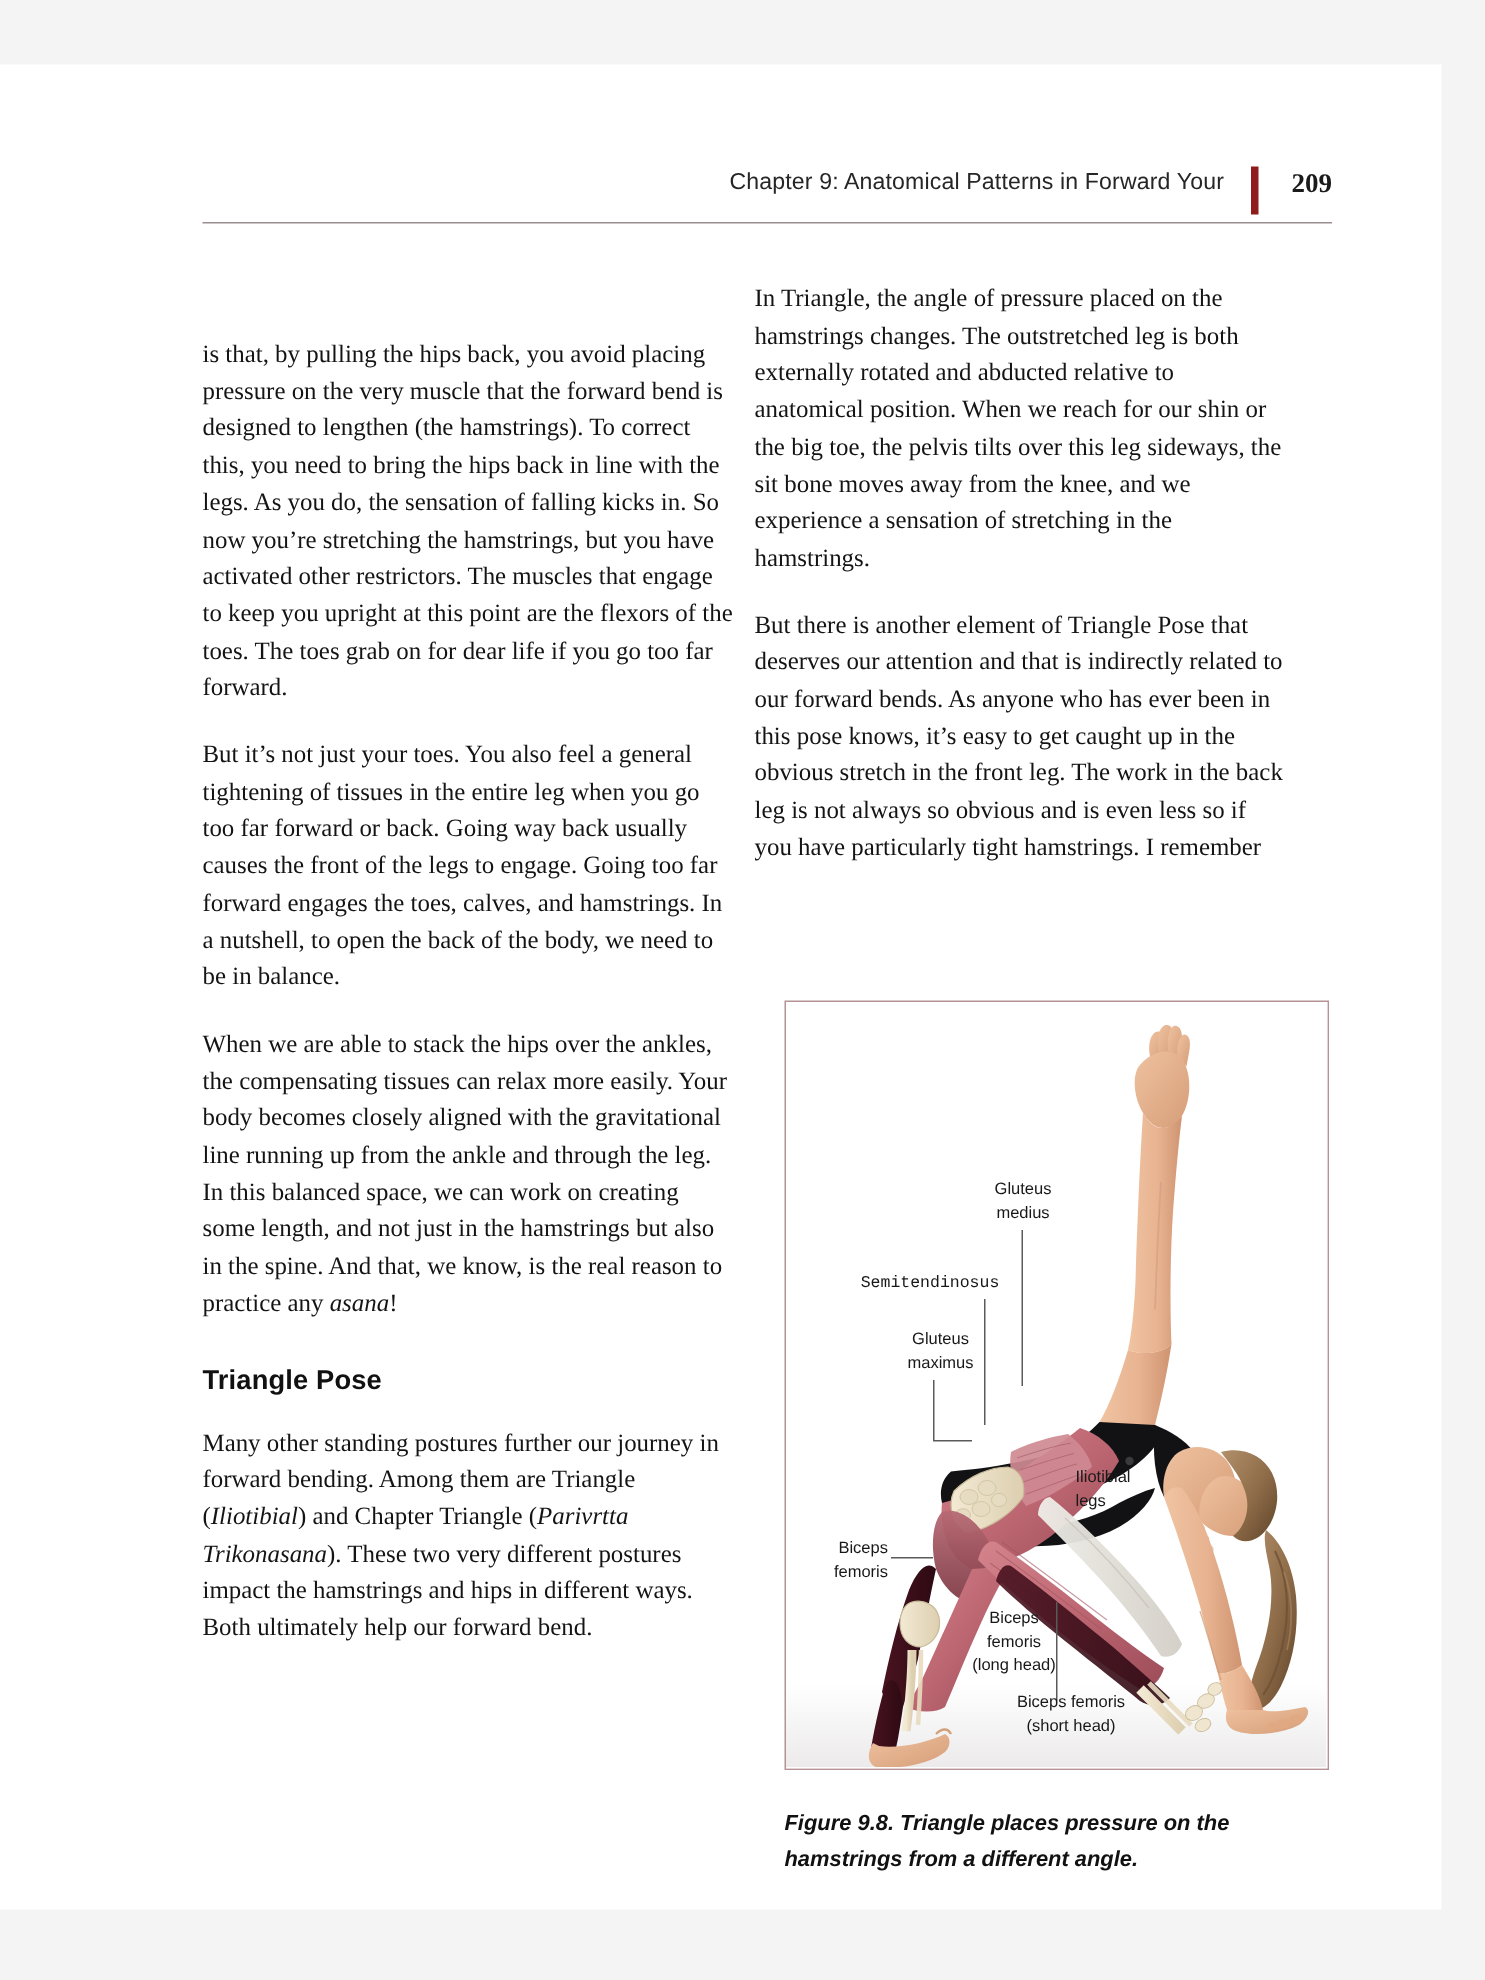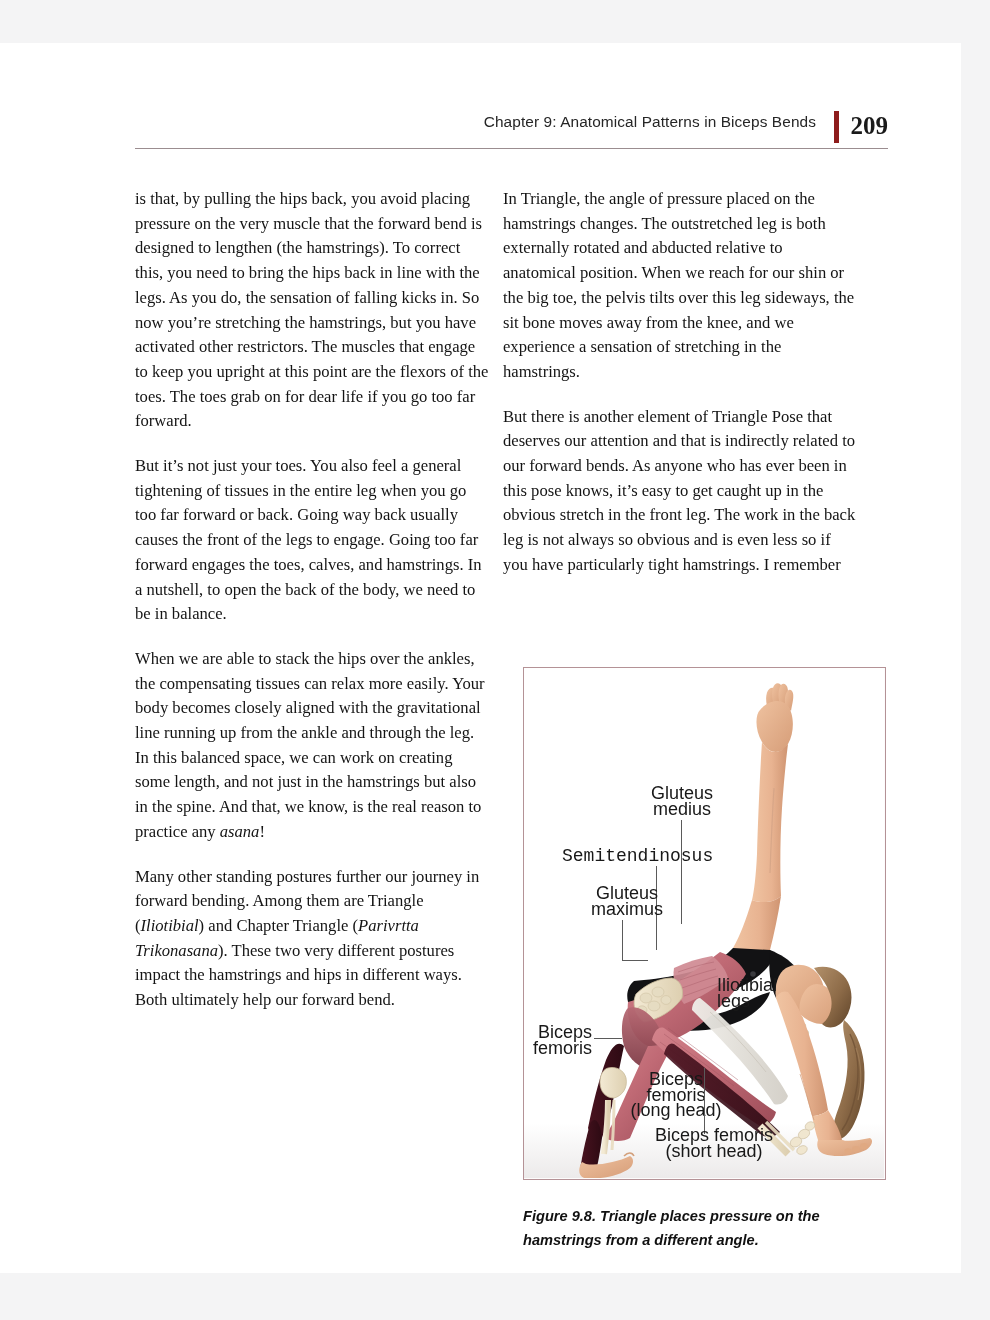--- a/index.html
+++ b/index.html
@@ -50,21 +50,21 @@
     width: 5px;
     height: 32px;
     background: #8e1c1c;
   }
   #running-head-folio {
     position: absolute;
     right: 0px;
     top: -1px;
     font-family: "Liberation Serif", serif;
     font-weight: bold;
-    font-size: 25px;
+    font-size: 18px;
     color: #1a1a1a;
   }
   #header-rule {
     position: absolute;
     left: 135px;
     top: 105px;
     width: 753px;
     height: 1px;
     background: #9b8d90;
   }
@@ -74,21 +74,21 @@
     position: absolute;
     left: 135px;
     top: 144px;
     width: 753px;
   }
   .col {
     position: absolute;
     top: 0;
     width: 355px;
   }
-  #col-left  { left: 0px; }
+  #col-left  { left: 0px; margin-top: 37px; }
   #col-right { left: 368px; }
 
   .body-par {
     font-family: "Liberation Serif", serif;
     font-size: 16.6px;
     line-height: 24.7px;
     color: #141414;
     margin: 0 0 20px 0;
     text-align: left;
     hyphens: none;
@@ -133,55 +133,56 @@
     font-size: 14.6px;
     line-height: 24px;
     color: #111111;
     width: 350px;
   }
 
   
   .anno {
     position: absolute;
     font-family: "Liberation Sans", sans-serif;
-    font-size: 18px;
+    font-size: 11px;
     line-height: 15.5px;
     color: #181818;
     text-align: center;
     white-space: pre-line;
   }
   .leader {
     position: absolute;
     background: #5a5a5a;
   }
   .leader.v { width: 1px; }
   .leader.h { height: 1px; }
 </style>
 </head>
 <body>
 
 <div id="page-sheet">
 
   <div id="running-head">
-    <div id="running-head-title">Chapter 9: Anatomical Patterns in Biceps Bends</div>
+    <div id="running-head-title">Chapter 9: Anatomical Patterns in Forward Your</div>
     <div id="running-head-bar"></div>
     <div id="running-head-folio">209</div>
   </div>
   <div id="header-rule"></div>
 
   <div id="columns">
 
     <div class="col" id="col-left">
 
       <p class="body-par">is that, by pulling the hips back, you avoid placing pressure on the very muscle that the forward bend is designed to lengthen (the hamstrings). To correct this, you need to bring the hips back in line with the legs. As you do, the sensation of falling kicks in. So now you’re stretching the hamstrings, but you have activated other restrictors. The muscles that engage to keep you upright at this point are the flexors of the toes. The toes grab on for dear life if you go too far forward.</p>
 
       <p class="body-par">But it’s not just your toes. You also feel a general tightening of tissues in the entire leg when you go too far forward or back. Going way back usually causes the front of the legs to engage. Going too far forward engages the toes, calves, and hamstrings. In a nutshell, to open the back of the body, we need to be in balance.</p>
 
       <p class="body-par"><span>When we are able to stack the hips over the ankles, the compensating tissues can relax more easily. Your body becomes closely aligned with the gravitational line running up from the ankle and through the leg. In this balanced space, we can work on creating some length, and not just in the hamstrings but also in the spine. And that, we know, is the real reason to practice any </span><em>asana</em><span>!</span></p>
 
+      <h2 class="section-head">Triangle Pose</h2>
 
       <p class="body-par"><span>Many other standing postures further our journey in forward bending. Among them are Triangle (</span><em>Iliotibial</em><span>) and Chapter Triangle (</span><em>Parivrtta Trikonasana</em><span>). These two very different postures impact the hamstrings and hips in different ways. Both ultimately help our forward bend.</span></p>
     </div>
 
     <div class="col" id="col-right">
       <p class="body-par">In Triangle, the angle of pressure placed on the hamstrings changes. The outstretched leg is both externally rotated and abducted relative to anatomical position. When we reach for our shin or the big toe, the pelvis tilts over this leg sideways, the sit bone moves away from the knee, and we experience a sensation of stretching in the hamstrings.</p>
       <p class="body-par">But there is another element of Triangle Pose that deserves our attention and that is indirectly related to our forward bends. As anyone who has ever been in this pose knows, it’s easy to get caught up in the obvious stretch in the front leg. The work in the back leg is not always so obvious and is even less so if you have particularly tight hamstrings. I remember</p>
     </div>
   </div>
 

